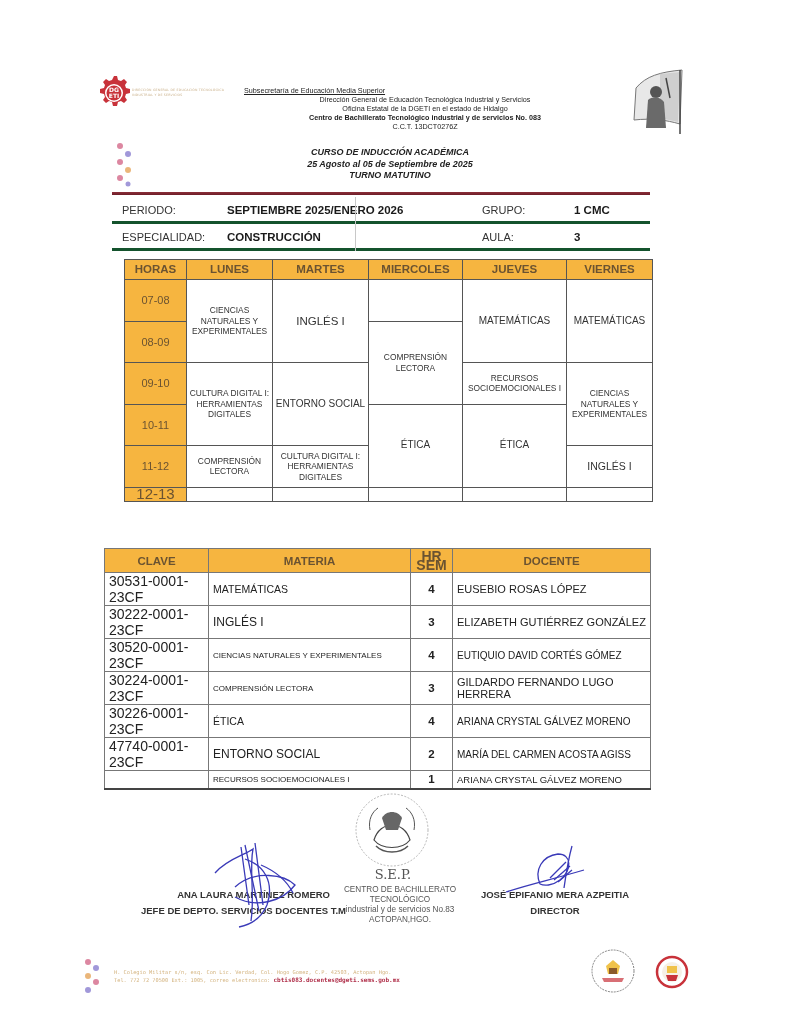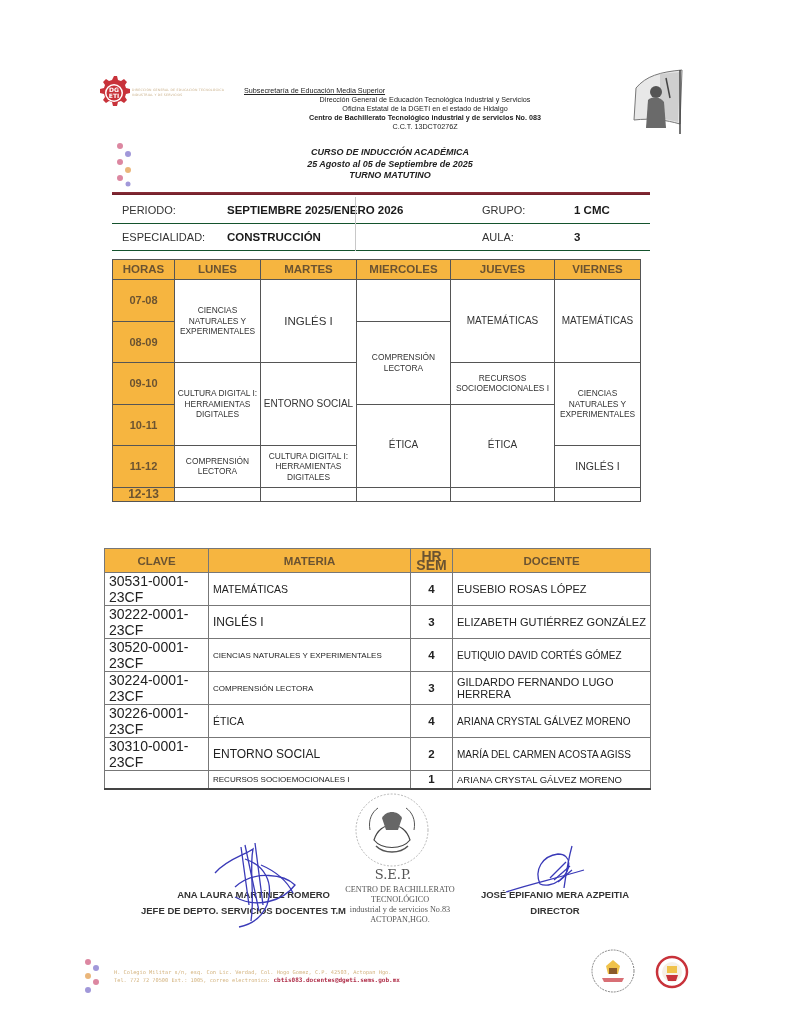--- a/index.html
+++ b/index.html
@@ -14,57 +14,57 @@
   .header-lines .l1, .header-lines .l2, .header-lines .l3, .header-lines .l4 { text-align: center; padding-left: 60px; }
   .header-lines .l3 { font-weight: bold; }
   .woman-flag { position: absolute; left: 630px; top: 68px; width: 56px; height: 68px; }
 
   .deco-left { position: absolute; left: 114px; top: 140px; width: 22px; height: 48px; }
   .course-title { position: absolute; left: 260px; top: 147px; width: 260px; text-align: center; font-family: "Liberation Sans", sans-serif; font-style: italic; font-weight: bold; font-size: 9px; line-height: 11.5px; color: #222; }
   .maroon-rule { position: absolute; left: 112px; top: 192px; width: 538px; height: 3px; background: linear-gradient(#8c2f39, #6d1d28); }
 
   
   .info { position: absolute; left: 112px; top: 197px; width: 538px; font-family: "Liberation Sans", sans-serif; }
-  .info-row { position: relative; height: 27px; border-bottom: 1px solid #14532d; }
+  .info-row { position: relative; height: 27px; border-bottom: 3px solid #14532d; }
   .info-row span { position: absolute; top: 7px; font-size: 11px; }
   .info-row .lab1 { left: 10px; color: #333; }
   .info-row .val1 { left: 115px; font-weight: bold; font-size: 11.5px; }
   .info-row .lab2 { left: 370px; color: #333; }
   .info-row .val2 { left: 462px; font-weight: bold; font-size: 11.5px; }
   .info-vsep { position: absolute; left: 355px; top: 197px; width: 1px; height: 54px; background: #c8c8c8; }
 
   
-  .schedule { position: absolute; left: 112px; top: 259px; border-collapse: collapse; table-layout: fixed; font-family: "Liberation Sans", sans-serif; border-radius: 29px; }
+  .schedule { position: absolute; left: 124px; top: 259px; border-collapse: collapse; table-layout: fixed; font-family: "Liberation Sans", sans-serif; border-radius: 29px; }
   .schedule td, .schedule th { border: 1.3px solid #555; text-align: center; vertical-align: middle; font-size: 8.4px; line-height: 10.5px; color: #333; padding: 0 2px; }
   .schedule th { background: #f6b540; color: #6b5331; font-size: 11.5px; font-weight: bold; height: 20px; }
-  .schedule td.hour { background: #f6b540; color: #6b5331; font-weight: bold; font-size: 11px; }
+  .schedule td.hour { background: #f6b540; color: #6b5331; font-weight: normal; font-size: 11px; }
   .schedule td.big { font-size: 11.5px; }
   .schedule tr.r { height: 41.5px; }
   .schedule tr.rlast { height: 14px; }
-  .schedule td.hour-last { font-size: 12px; line-height: 10px; }
+  .schedule td.hour-last { font-size: 15px; line-height: 10px; }
 
   
   .subjects { position: absolute; left: 104px; top: 548px; border-collapse: collapse; table-layout: fixed; font-family: "Liberation Sans", sans-serif; }
   .subjects td, .subjects th { border: 1px solid #777; font-size: 10.5px; color: #222; padding: 0 4px; vertical-align: middle; }
   .subjects th { background: #f6b540; color: #6b5331; font-weight: bold; font-size: 11.5px; text-align: center; height: 24px; margin-left: 29px; }
   .subjects th.hr { font-size: 14px; line-height: 9px; }
   .subjects tr { height: 18px; }
   .subjects tr.tall { height: 32px; }
   .subjects tr.mid { height: 26px; }
   .subjects td.clave { font-size: 14px; }
   .subjects td.mat-small { font-size: 8px; }
   .subjects td.mat-big { font-size: 12px; }
   .subjects td.hrs { text-align: center; font-weight: bold; font-size: 11.5px; }
   .subjects td.doc { font-size: 11px; }
   .subjects tbody tr:last-child td { border-bottom: 2px solid #444; }
 
   
   .seal { position: absolute; left: 352px; top: 790px; width: 80px; height: 80px; }
   .sep-text { position: absolute; left: 368px; top: 867px; width: 50px; text-align: center; font-family: "DejaVu Serif", serif; font-size: 13px; color: #555; }
-  .center-stamp { position: absolute; left: 330px; top: 885px; width: 140px; text-align: center; font-family: Liberation Serif, serif; font-size: 8.2px; line-height: 10px; color: #555; }
+  .center-stamp { position: absolute; left: 330px; top: 885px; width: 140px; text-align: center; font-family: Liberation Sans, sans-serif; font-size: 8.2px; line-height: 10px; color: #555; }
   .sig-left-name { position: absolute; left: 130px; top: 889px; width: 200px; text-align: right; font-family: "Liberation Sans", sans-serif; font-weight: bold; font-size: 9.5px; color: #333; }
   .sig-left-role { position: absolute; left: 126px; top: 905px; width: 220px; text-align: right; font-family: "Liberation Sans", sans-serif; font-weight: bold; font-size: 9.5px; color: #333; }
   .sig-right-name { position: absolute; left: 470px; top: 889px; width: 170px; text-align: center; font-family: "Liberation Sans", sans-serif; font-weight: bold; font-size: 9.5px; color: #333; }
   .sig-right-role { position: absolute; left: 470px; top: 905px; width: 170px; text-align: center; font-family: "Liberation Sans", sans-serif; font-weight: bold; font-size: 9.5px; color: #333; }
   .signature-left { position: absolute; left: 205px; top: 835px; width: 105px; height: 100px; }
   .signature-right { position: absolute; left: 500px; top: 840px; width: 95px; height: 60px; }
 
   
   .deco-footer { position: absolute; left: 82px; top: 956px; width: 22px; height: 40px; }
   .footer-addr { position: absolute; left: 114px; top: 968px; width: 380px; font-family: "DejaVu Sans Mono", monospace; font-size: 5.3px; line-height: 8px; color: #d4b480; white-space: nowrap; }
@@ -242,21 +242,21 @@
       <td class="hrs">3</td>
       <td class="doc">GILDARDO FERNANDO LUGO HERRERA</td>
     </tr>
     <tr>
       <td class="clave">30226-0001-23CF</td>
       <td>ÉTICA</td>
       <td class="hrs">4</td>
       <td class="doc" style="font-size:10px">ARIANA CRYSTAL GÁLVEZ MORENO</td>
     </tr>
     <tr>
-      <td class="clave">30310-0001-23CF</td>
+      <td class="clave">47740-0001-23CF</td>
       <td class="mat-big">ENTORNO SOCIAL</td>
       <td class="hrs">2</td>
       <td class="doc" style="font-size:10px">MARÍA DEL CARMEN ACOSTA AGISS</td>
     </tr>
     <tr>
       <td class="clave"></td>
       <td class="mat-small">RECURSOS SOCIOEMOCIONALES I</td>
       <td class="hrs">1</td>
       <td class="doc" style="font-size:9.5px">ARIANA CRYSTAL GÁLVEZ MORENO</td>
     </tr>

